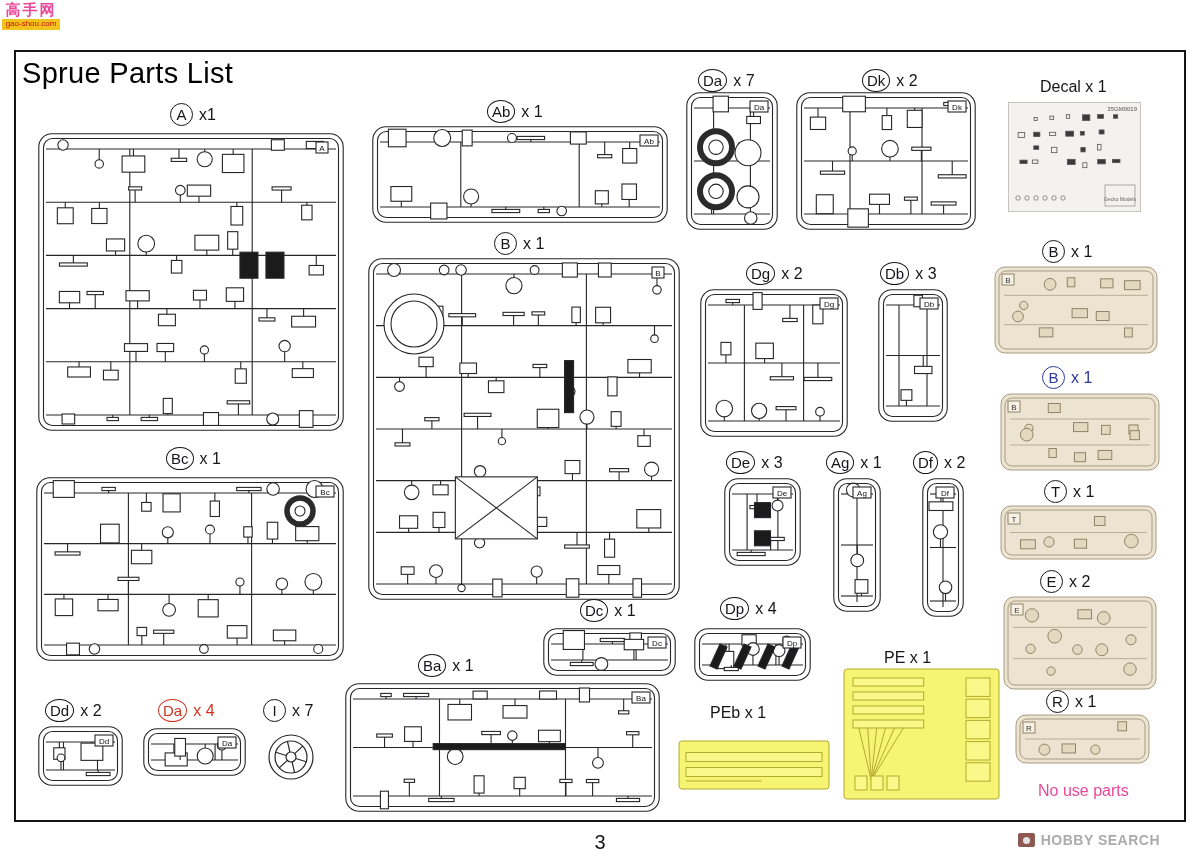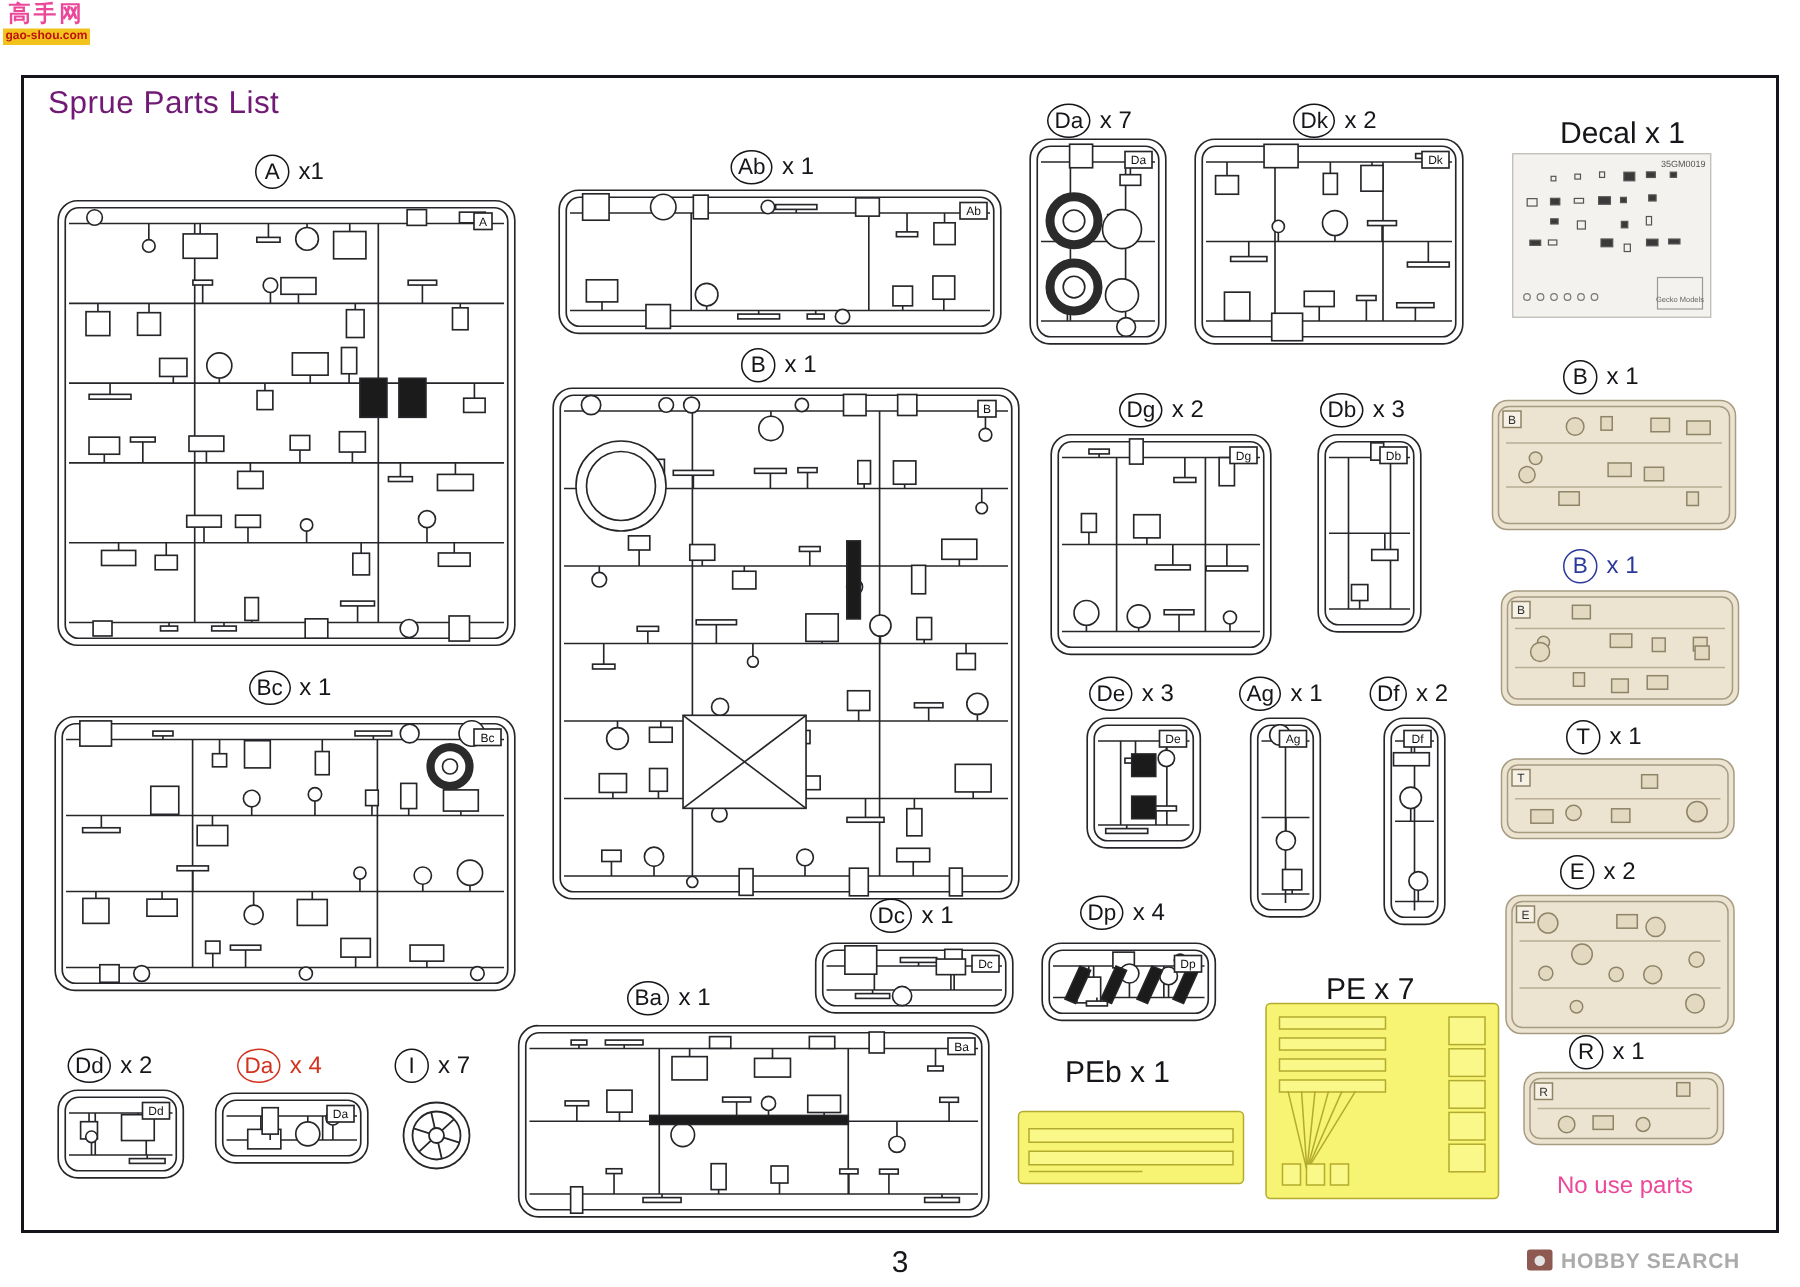--- a/index.html
+++ b/index.html
@@ -1,31 +1,31 @@
 <!DOCTYPE html>
 <html><head>
 <meta charset="utf-8">
 <style>
   *{margin:0;padding:0;box-sizing:border-box;}
   html,body{width:1200px;height:858px;}
   body{background:#fff;font-family:"Liberation Sans",sans-serif;position:relative;overflow:hidden;}
   .page{position:absolute;inset:0;background:#ffffff;}
   .sheet-border{position:absolute;left:14px;top:50px;width:1172px;height:772px;border:2px solid #14141a;}
-  .title{position:absolute;left:32px;top:57px;font-size:21px;color:#701a75;letter-spacing:0.3px;}
+  .title{position:absolute;left:22px;top:57px;font-size:29px;color:#000000;letter-spacing:0.3px;}
   .logo{position:absolute;left:2px;top:2px;width:58px;text-align:center;line-height:1;}
   .logo-cn{color:#ec4899;font-weight:bold;font-size:15px;letter-spacing:2px;display:block;}
-  .logo-url{display:block;background:#f2c31c;color:#c01010;font-size:8px;font-weight:bold;padding:1.5px 0;margin-top:1.5px;}
+  .logo-url{display:block;background:#f2c31c;color:#c01010;font-size:8px;font-weight:normal;padding:1.5px 0;margin-top:1.5px;}
   .page-number{position:absolute;left:0;right:0;top:831px;text-align:center;font-size:20px;color:#17171c;}
   .watermark{position:absolute;right:40px;top:832px;display:flex;gap:6px;align-items:center;color:#ababab;font-weight:bold;font-size:14px;letter-spacing:0.5px;margin-left:24px;}
   .wm-icon{width:17px;height:14px;background:#8d5950;border-radius:2px;position:relative;display:inline-block;}
   .wm-icon:after{content:"";position:absolute;left:5px;top:4px;width:7px;height:7px;border-radius:50%;background:#e3e3e3;}
   .no-use{position:absolute;left:1038px;top:782px;font-size:16px;color:#ec4899;}
   .sprue-label{position:absolute;display:flex;align-items:center;gap:6px;font-size:16px;color:#15151a;white-space:nowrap;}
   .sprue-label .circ{display:inline-flex;align-items:center;justify-content:center;border:1.5px solid currentColor;border-radius:50%;min-width:23px;height:23px;padding:0 4px;font-size:15px;line-height:1;}
-  .sprue-label.plain{font-size:20px;}
+  .sprue-label.plain{font-size:16px;}
   svg.sprue{position:absolute;overflow:visible;}
 </style>
 </head>
 <body>
 
 <div class="page">
 
   <div class="logo">
     <span class="logo-cn">高手网</span>
     <span class="logo-url">gao-shou.com</span>
@@ -944,21 +944,21 @@
       </div>
       <svg width="152" height="50" class="sprue" style="left: 678px; top: 740px;">
         <g stroke="#b3ab2e" stroke-width="1" fill="none">
           <rect x="1" y="1" width="150" height="48" rx="3" fill="#f7f373"></rect>
           <rect x="8" y="12.5" width="136" height="9" fill="#fbf88a"></rect>
           <rect x="8" y="27.500000000000004" width="136" height="9" fill="#fbf88a"></rect>
           <line x1="8" y1="41" x2="83.60000000000001" y2="41"></line>
         </g>
       </svg>
       <div class="sprue-label plain" style="left: 884px; top: 649px;">
-        <span>PE x 7</span>
+        <span>PE x 1</span>
       </div>
       <svg width="157" height="132" class="sprue" style="left: 843px; top: 668px;">
         <g stroke="#b3ab2e" stroke-width="1" fill="none">
           <rect x="1" y="1" width="155" height="130" rx="3" fill="#f7f373"></rect>
           <rect x="123" y="10" width="24" height="18.4" fill="#fbf88a"></rect>
           <rect x="123" y="31.2" width="24" height="18.4" fill="#fbf88a"></rect>
           <rect x="123" y="52.4" width="24" height="18.4" fill="#fbf88a"></rect>
           <rect x="123" y="73.6" width="24" height="18.4" fill="#fbf88a"></rect>
           <rect x="123" y="94.8" width="24" height="18.4" fill="#fbf88a"></rect>
           <rect x="10" y="10" width="70.65" height="8" fill="#fbf88a"></rect>

